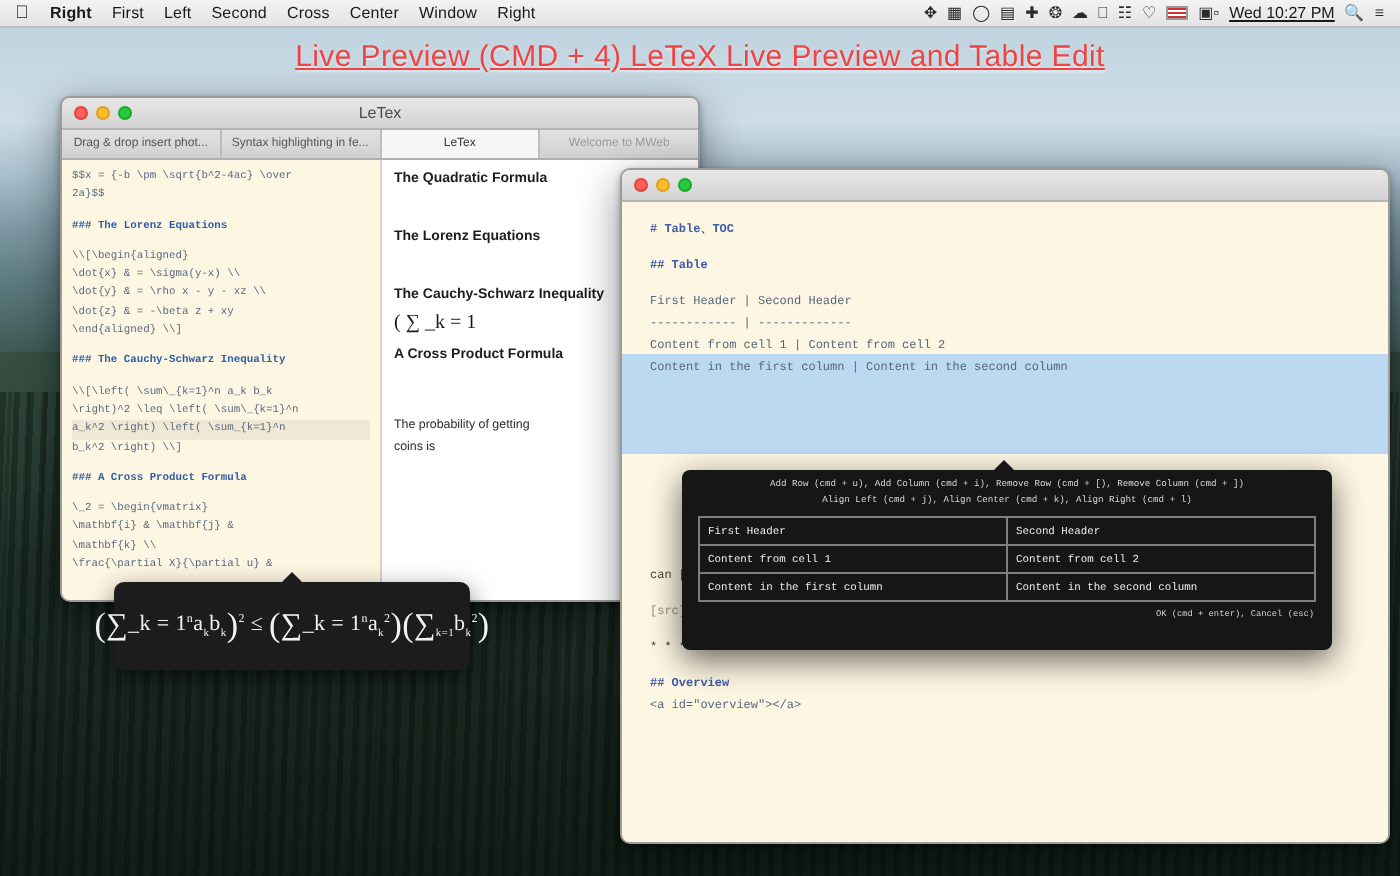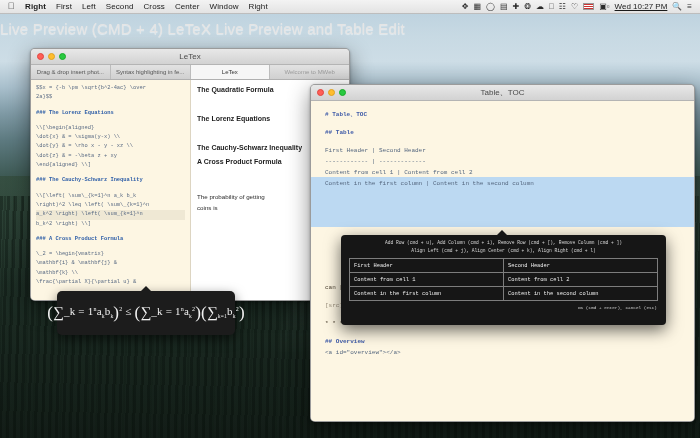--- a/index.html
+++ b/index.html
@@ -76,24 +76,26 @@
   .mb-clock { font-size: 8px; white-space: nowrap; color:#1a1a1a;text-decoration:underline; }
   .mb-flag {
     width: 11px; height: 7px; display:inline-block;
     background: repeating-linear-gradient(180deg,#c33 0 1px,#fff 1px 2px);
     border: .5px solid #999;
   }
 
   
   .page-title {
     position: absolute; top: 20px; left: 0; right: 0;
-    font-size: 15px; color: #e5e5e5;
+    text-align: center;
+    font-size: 15px; color: #ef4444;
     letter-spacing: .2px;
     text-shadow: 0 1px 1px rgba(255,255,255,.55);
     z-index: 20;
+    text-decoration: underline;
   }
 
   
   .window {
     position: absolute;
     background: #ececec;
     border: 1px solid rgba(90,90,90,.55);
     border-radius: 5px;
     box-shadow: 0 7px 22px rgba(0,0,0,.45), 0 1px 3px rgba(0,0,0,.3);
     overflow: hidden;
@@ -328,20 +330,21 @@
           <div class="ed-code">\mathbf{i} &amp;  \mathbf{j} &amp;</div>
           <div class="ed-code">\mathbf{k} \\</div>
           <div class="ed-code">\frac{\partial X}{\partial u} &amp;</div>
         </div>
       <div class="preview-pane">
         <div class="pv-h">The Quadratic Formula</div>
         <div class="pv-sp"></div>
         <div class="pv-h">The Lorenz Equations</div>
         <div class="pv-sp"></div>
         <div class="pv-h">The Cauchy-Schwarz Inequality</div>
+        <div class="pv-math">( ∑ _k = 1</div>
         <div class="pv-h">A Cross Product Formula</div>
         <div class="pv-sp"></div>
         <div class="pv-sp"></div>
         <div class="pv-text">The probability of getting</div>
         <div class="pv-text">coins is</div>
       </div>
     </div>
   </div>
 
   <div id="latex-popup">
@@ -352,21 +355,20 @@
     </div>
   </div>
 
   <div class="window" id="front-window">
     <div class="titlebar">
       <div class="lights">
         <span class="light red"></span>
         <span class="light yellow"></span>
         <span class="light green"></span>
       </div>
-      <div class="win-title">Table、TOC</div>
     </div>
 
     <div class="front-body">
       <div class="sel-block" id="sel-1"></div>
       <div id="front-lines" style="position:relative;">
           <div class="md-h1"># Table、TOC</div>
           <div class="row-gap"></div>
           <div class="md-h2">## Table</div>
           <div class="row-gap"></div>
           <div class="md-code">First Header | Second Header</div>

